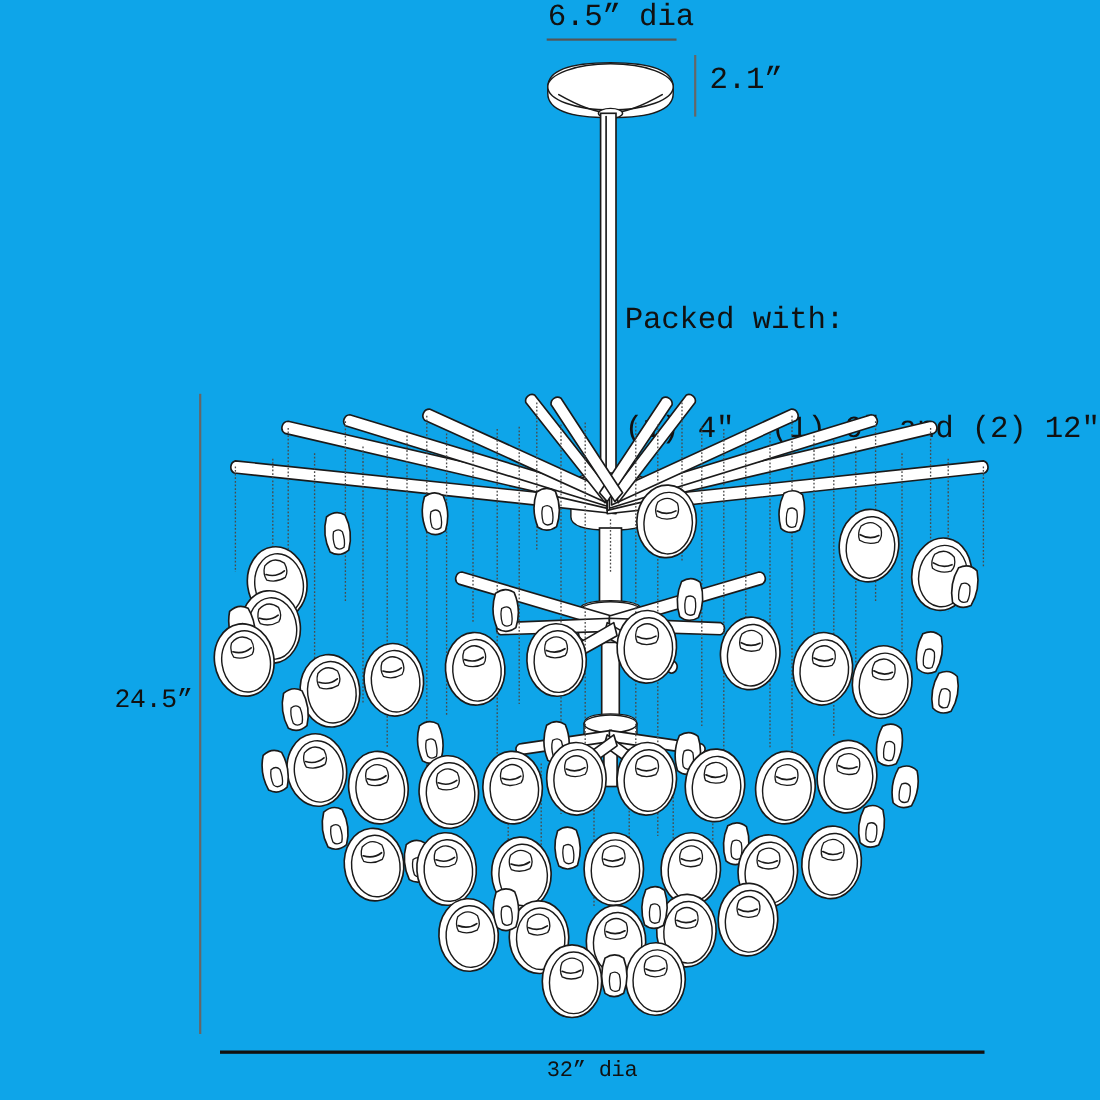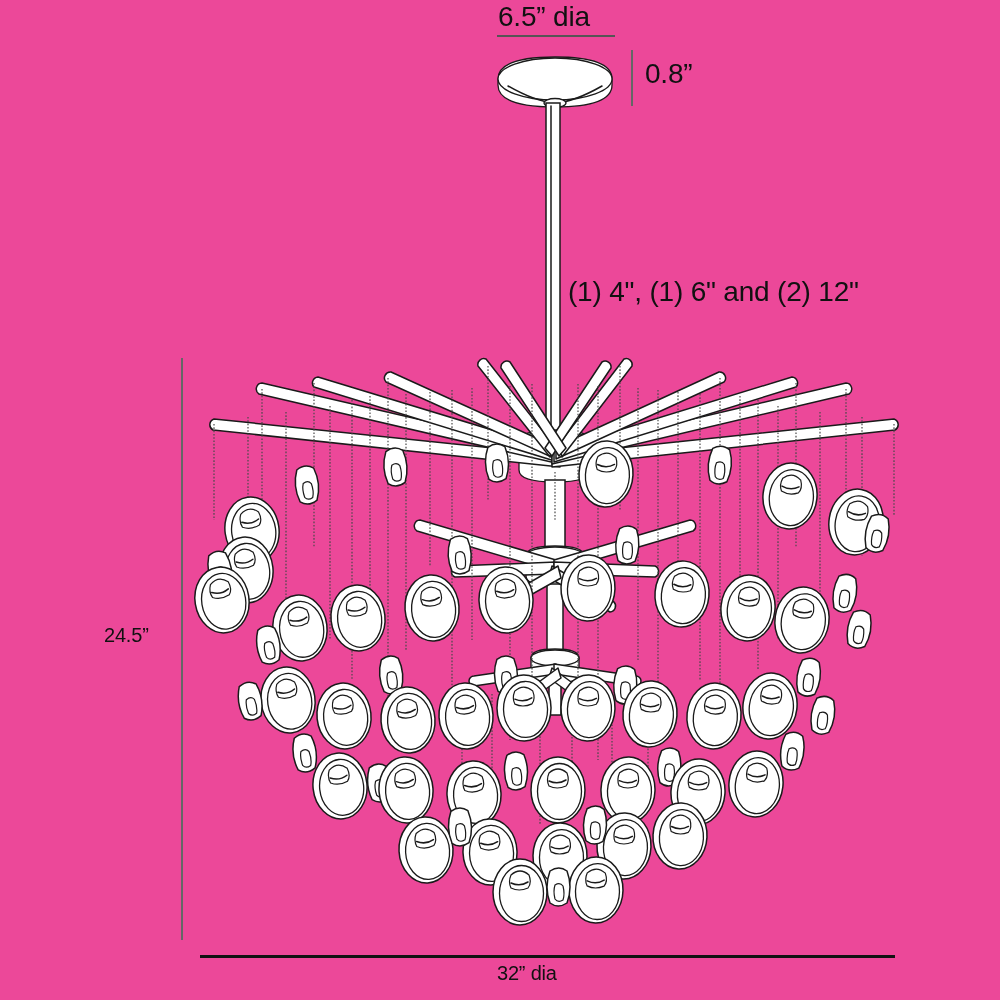--- a/index.html
+++ b/index.html
@@ -4,36 +4,36 @@
 <style>
   html, body {
     margin: 0;
     padding: 0;
     background: #ffffff;
   }
   #page {
     position: relative;
     width: 1000px;
     height: 1000px;
-    background: #ec4899;
-    font-family: Liberation Sans, sans-serif;
+    background: #0ea5e9;
+    font-family: Liberation Mono, monospace;
     overflow: hidden;
   }
   .dim-label {
     position: absolute;
     color: #111111;
     font-size: 27px;
     line-height: 1.18;
     white-space: pre;
     letter-spacing: -0.2px;
   }
   #label-top-dia   { left: 498px; top: 0px;   font-size: 28px; }
   #label-drop      { left: 645px; top: 57px;  font-size: 28px; }
   #label-packed    { left: 568px; top: 209px; font-size: 28px; }
-  #label-height    { left: 104px; top: 624px; font-size: 20px; }
+  #label-height    { left: 104px; top: 624px; font-size: 24px; }
   #label-bottom-dia{ left: 497px; top: 962px; font-size: 20px; }
 
   .rule {
     position: absolute;
     background: #333333;
   }
   
   #rule-top-dia { left: 497px; top: 35px; width: 118px; height: 2px; background:#555; }
   
   #rule-drop { left: 631px; top: 50px; width: 2px; height: 56px; background:#666; }
@@ -63,27 +63,28 @@
 
 <div id="page">
 
   <div class="rule" id="rule-top-dia"></div>
   <div class="rule" id="rule-drop"></div>
   <div class="rule" id="rule-height"></div>
   <div class="rule" id="rule-bottom-dia"></div>
 
   <div class="dim-label" id="label-top-dia">6.5” dia</div>
 
-  <div class="dim-label" id="label-drop">0.8”</div>
+  <div class="dim-label" id="label-drop">2.1”</div>
 
   <div class="dim-label" id="label-height">24.5”</div>
 
   <div class="dim-label" id="label-bottom-dia">32” dia</div>
 
   <div class="dim-label" id="label-packed">
+    <div>Packed with:</div>
     <div>(1) 4", (1) 6" and (2) 12"</div>
   </div>
 
   <svg id="drawing" viewBox="0 0 1000 1000">
 
     <defs>
 
       <g id="disc">
         <ellipse class="disc" cx="0" cy="0" rx="27" ry="33"></ellipse>
         <ellipse class="disc-in" cx="1.5" cy="1.5" rx="22" ry="28"></ellipse>

